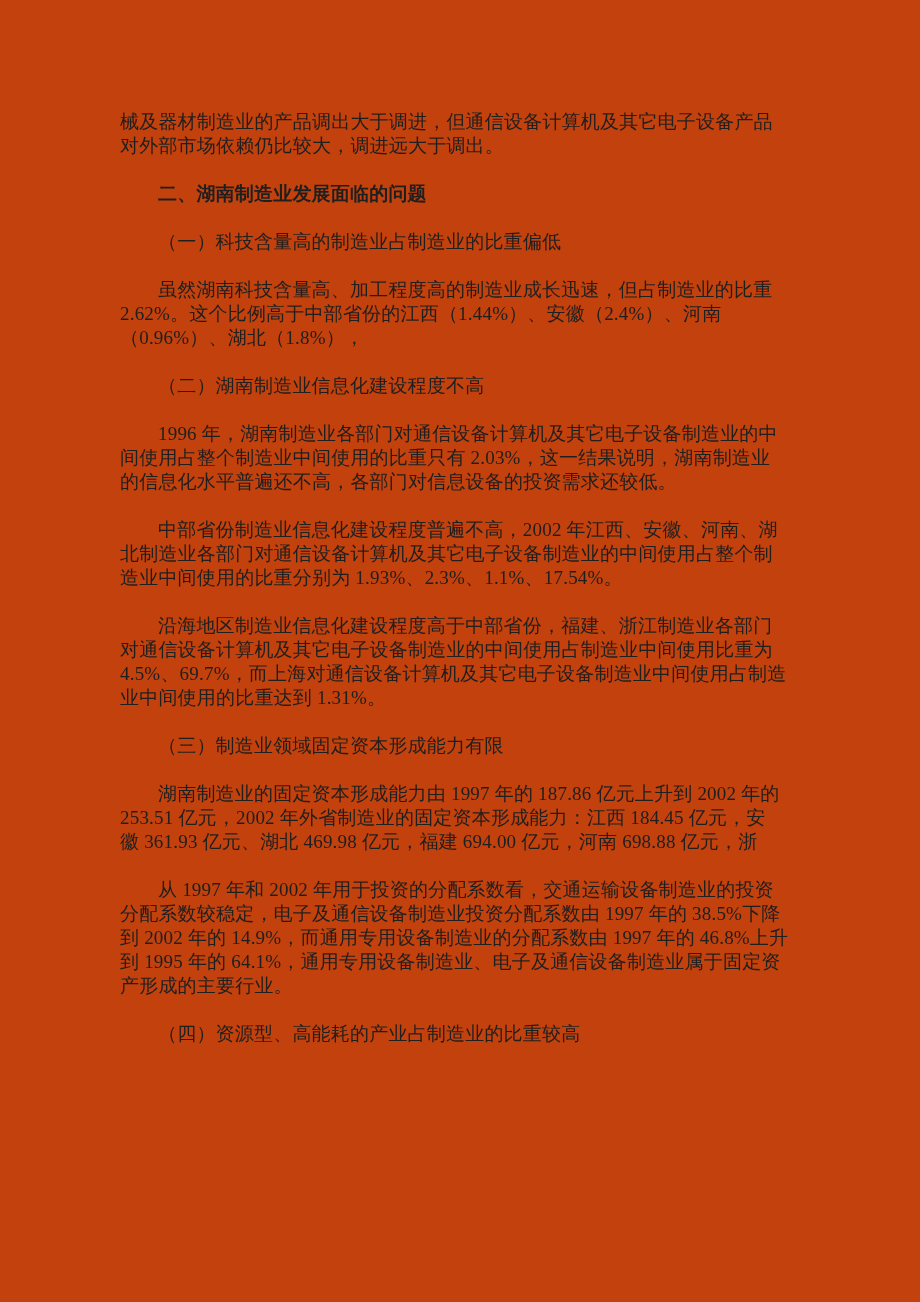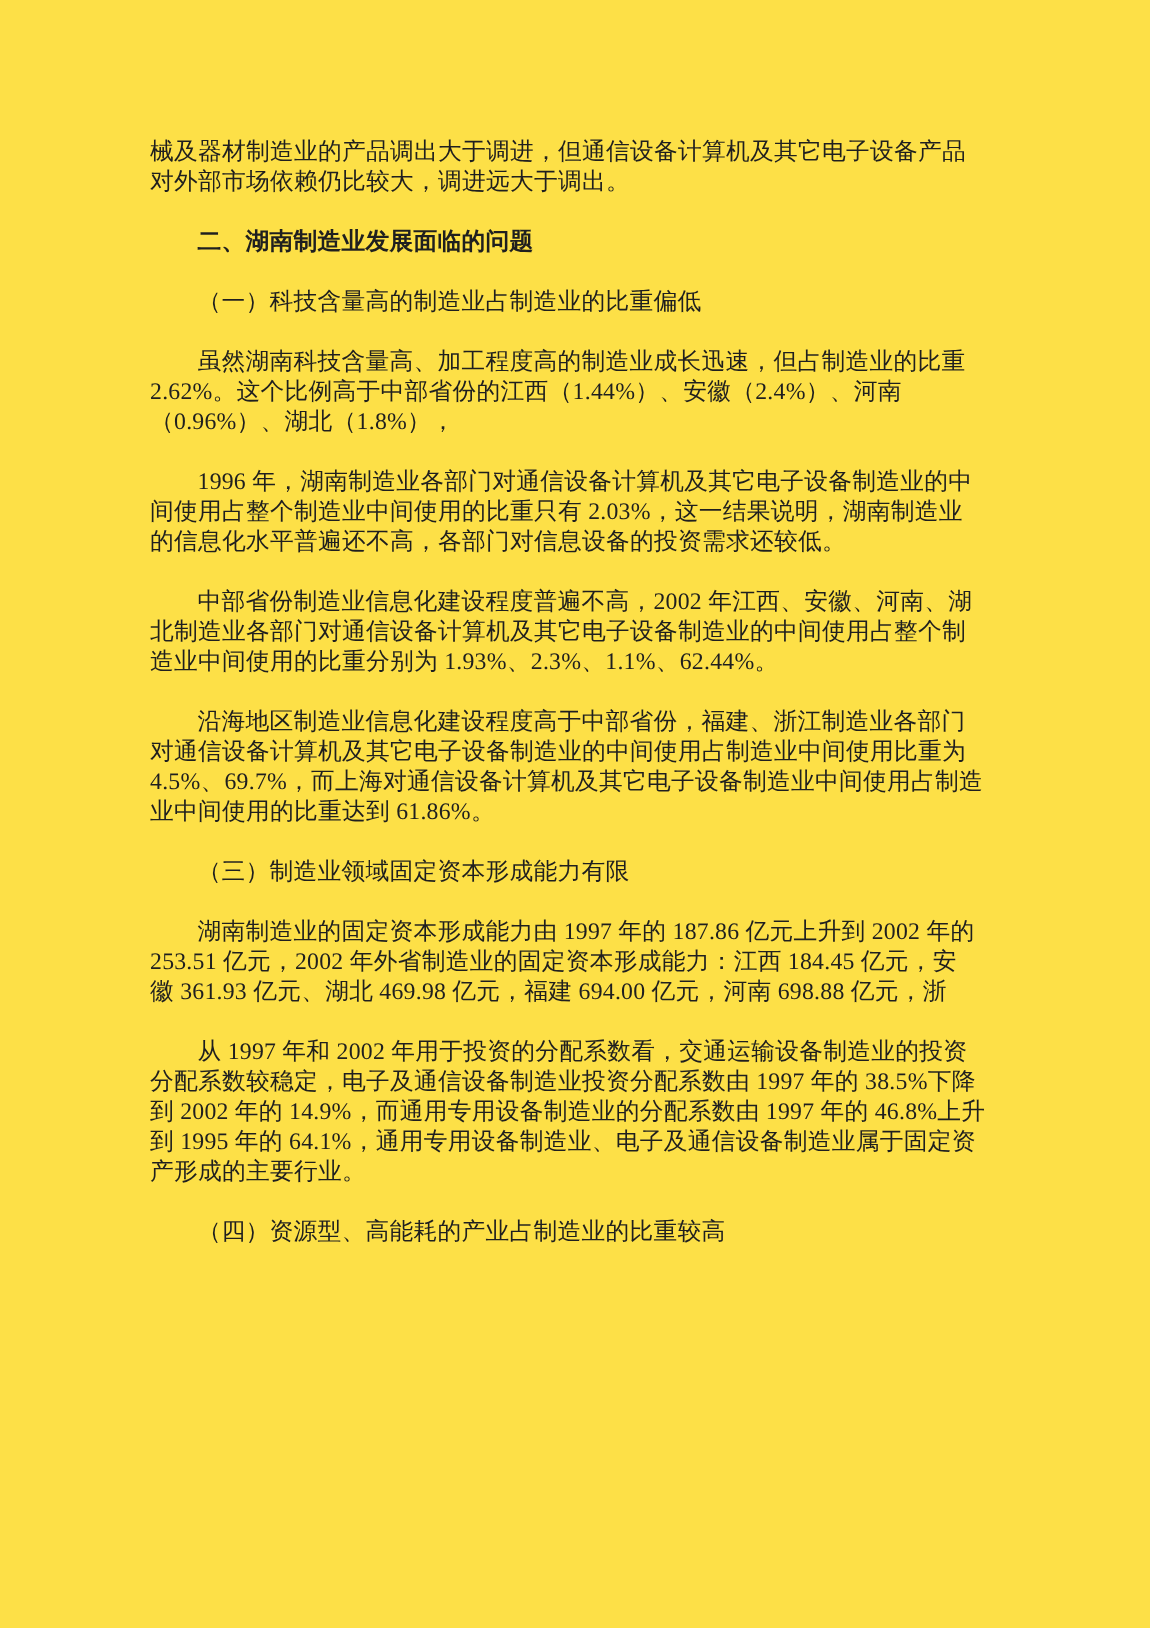--- a/index.html
+++ b/index.html
@@ -12,21 +12,21 @@
     height: 1302px;
     overflow: hidden;
     font-family: "Liberation Serif", "DejaVu Serif", serif;
     color: #1f1f1f;
   }
   .page {
     box-sizing: border-box;
     width: 920px;
     height: 1302px;
     padding: 110px 100px 0 120px;
-    background: #fde047;
+    background: #c2410c;
   }
   .blk { margin-top: 24px; }
   .blk:first-child { margin-top: 0; }
   .blk.nogap { margin-top: 0; }
   .ln {
     font-size: 19px;
     line-height: 24px;
     white-space: pre;
     letter-spacing: 0.2px;
   }
@@ -51,38 +51,41 @@
     <div class="ln ind">（一）科技含量高的制造业占制造业的比重偏低</div>
   </div>
 
   <div class="blk">
     <div class="ln ind">虽然湖南科技含量高、加工程度高的制造业成长迅速，但占制造业的比重</div>
     <div class="ln">2.62%。这个比例高于中部省份的江西（1.44%）、安徽（2.4%）、河南</div>
     <div class="ln">（0.96%）、湖北（1.8%），</div>
   </div>
 
 
+  <div class="blk">
+    <div class="ln ind">（二）湖南制造业信息化建设程度不高</div>
+  </div>
 
   <div class="blk">
     <div class="ln ind">1996 年，湖南制造业各部门对通信设备计算机及其它电子设备制造业的中</div>
     <div class="ln">间使用占整个制造业中间使用的比重只有 2.03%，这一结果说明，湖南制造业</div>
     <div class="ln">的信息化水平普遍还不高，各部门对信息设备的投资需求还较低。</div>
   </div>
 
   <div class="blk">
     <div class="ln ind">中部省份制造业信息化建设程度普遍不高，2002 年江西、安徽、河南、湖</div>
     <div class="ln">北制造业各部门对通信设备计算机及其它电子设备制造业的中间使用占整个制</div>
-    <div class="ln">造业中间使用的比重分别为 1.93%、2.3%、1.1%、62.44%。</div>
+    <div class="ln">造业中间使用的比重分别为 1.93%、2.3%、1.1%、17.54%。</div>
   </div>
 
   <div class="blk">
     <div class="ln ind">沿海地区制造业信息化建设程度高于中部省份，福建、浙江制造业各部门</div>
     <div class="ln">对通信设备计算机及其它电子设备制造业的中间使用占制造业中间使用比重为</div>
     <div class="ln">4.5%、69.7%，而上海对通信设备计算机及其它电子设备制造业中间使用占制造</div>
-    <div class="ln">业中间使用的比重达到 61.86%。</div>
+    <div class="ln">业中间使用的比重达到 1.31%。</div>
   </div>
 
   <div class="blk">
     <div class="ln ind">（三）制造业领域固定资本形成能力有限</div>
   </div>
 
   <div class="blk">
     <div class="ln ind">湖南制造业的固定资本形成能力由 1997 年的 187.86 亿元上升到 2002 年的</div>
     <div class="ln">253.51 亿元，2002 年外省制造业的固定资本形成能力：江西 184.45 亿元，安</div>
     <div class="ln">徽 361.93 亿元、湖北 469.98 亿元，福建 694.00 亿元，河南 698.88 亿元，浙</div>

